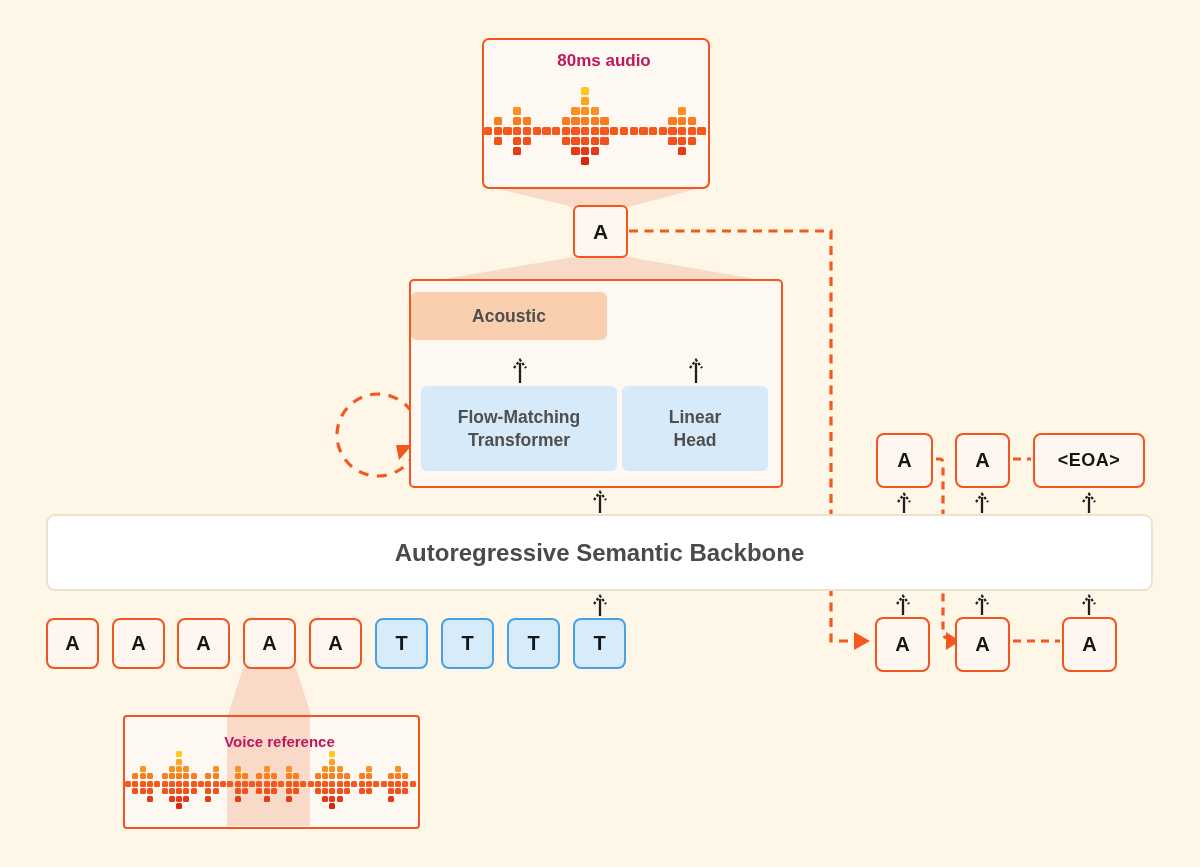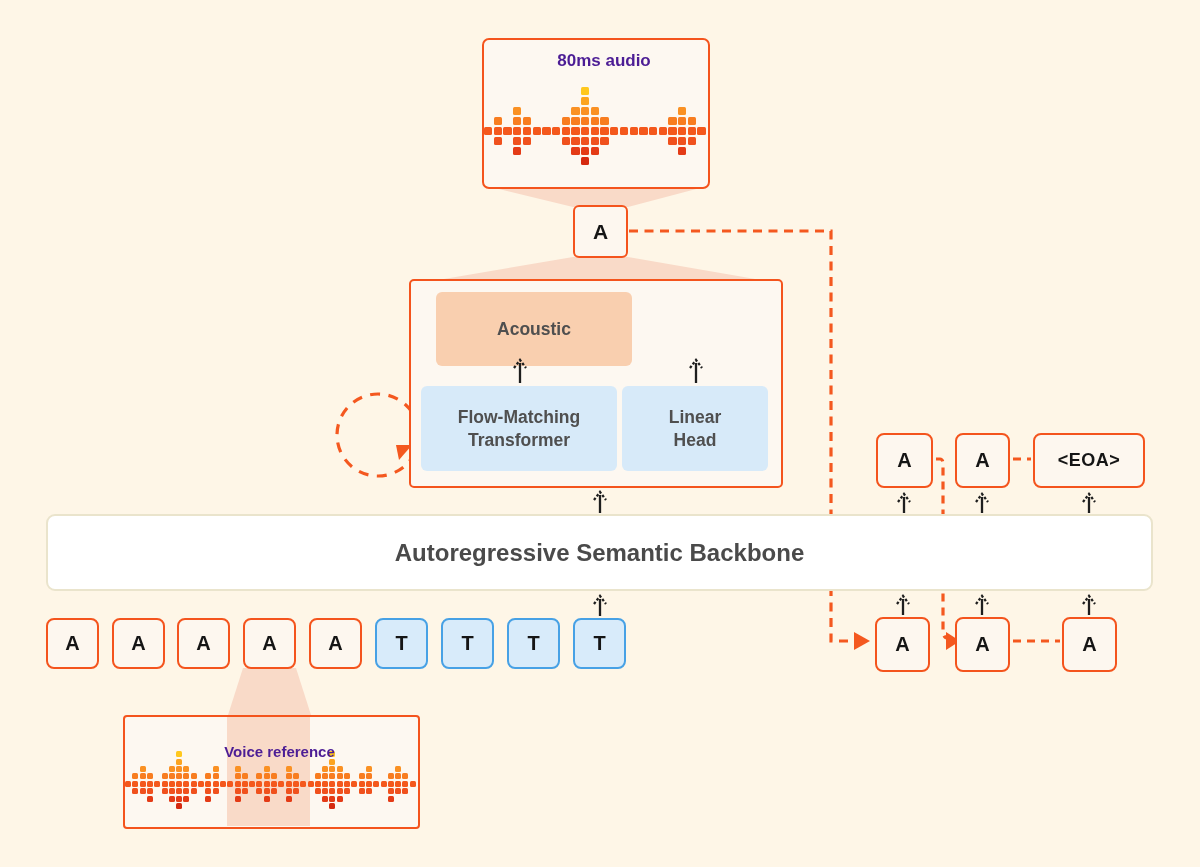--- a/index.html
+++ b/index.html
@@ -1,20 +1,20 @@
 <!DOCTYPE html>
 <html><head>
 <meta charset="utf-8">
 <style>
   html,body{margin:0;padding:0;}
   body{font-family:"Liberation Sans","DejaVu Sans",sans-serif;}
   #stage{position:relative;width:1200px;height:867px;background:#FEF6E7;overflow:hidden;}
 
   .box{position:absolute;box-sizing:border-box;background:#FDF8F1;border:2.5px solid #F4541D;border-radius:7px;z-index:3;}
-  .box-label{display:block;text-align:center;font-weight:bold;color:#4c1d95;padding-left:16px;}
+  .box-label{display:block;text-align:center;font-weight:bold;color:#be185d;padding-left:16px;}
 
   .tok{position:absolute;box-sizing:border-box;display:flex;align-items:center;justify-content:center;
        background:#FDF7EF;border:2.5px solid #F4541D;border-radius:8px;
        font-weight:bold;font-size:20px;color:#151515;z-index:3;}
   .tok.text{background:#D8EBFA;border-color:#47A1E5;}
   .tok.wide{font-size:18px;letter-spacing:0.5px;}
 
   .chip{position:absolute;box-sizing:border-box;border-radius:6px;display:flex;flex-direction:column;
         align-items:center;justify-content:center;font-weight:bold;font-size:17.5px;color:#4F4F4F;
         line-height:1.3;text-align:center;}
@@ -122,40 +122,40 @@
         <i style="left: 203.7px; top: 76.5px; width: 8.4px; height: 8.7px; background: rgb(248, 125, 32);"></i>
         <i style="left: 213.4px; top: 86.5px; width: 8.4px; height: 8.7px; background: rgb(244, 88, 28);"></i>
       </div>
   </div>
 
   <div class="tok" style="left:573px;top:205px;width:55px;height:53px;font-size:21px;border-radius:6px;">
     <span>A</span>
   </div>
 
   <div class="box" style="left:409px;top:279px;width:374px;height:209px;border-radius:5px;">
-    <div class="chip peach" style="left:25px;top:11px;width:196px;height:74px;">
+    <div class="chip peach" style="left:0;top:11px;width:196px;height:48px;">
       <span>Acoustic</span>
     </div>
     <div class="chip blue" style="left:211px;top:105px;width:146px;height:85px;">
       <span>Linear</span>
       <span>Head</span>
     </div>
     <div class="chip blue" style="left:10px;top:105px;width:196px;height:85px;">
       <span>Flow-Matching</span>
       <span>Transformer</span>
     </div>
   </div>
 
   <div id="backbone">
     <span>Autoregressive Semantic Backbone</span>
   </div>
 
   <div class="box" style="left:123px;top:715px;width:297px;height:114px;border-radius:4px;">
     <div id="voice-band"></div>
-    <span class="box-label" style="margin-top:26px;font-size:15px;position:relative;z-index:2;">Voice reference</span>
+    <span class="box-label" style="margin-top:16px;font-size:15px;position:relative;z-index:2;">Voice reference</span>
     <div id="voice-wave" class="wave">
         <i style="left: 0px; top: 63.8px; width: 6px; height: 6.1px; background: rgb(244, 88, 28);"></i>
         <i style="left: 7.3px; top: 71.2px; width: 6px; height: 6.1px; background: rgb(240, 81, 29);"></i>
         <i style="left: 7.3px; top: 63.8px; width: 6px; height: 6.1px; background: rgb(244, 88, 28);"></i>
         <i style="left: 7.3px; top: 56.4px; width: 6px; height: 6.1px; background: rgb(248, 125, 32);"></i>
         <i style="left: 14.6px; top: 71.2px; width: 6px; height: 6.1px; background: rgb(240, 81, 29);"></i>
         <i style="left: 14.6px; top: 63.8px; width: 6px; height: 6.1px; background: rgb(244, 88, 28);"></i>
         <i style="left: 14.6px; top: 56.4px; width: 6px; height: 6.1px; background: rgb(248, 125, 32);"></i>
         <i style="left: 14.6px; top: 49px; width: 6px; height: 6.1px; background: rgb(250, 145, 35);"></i>
         <i style="left: 21.9px; top: 78.6px; width: 6px; height: 6.1px; background: rgb(228, 59, 22);"></i>

